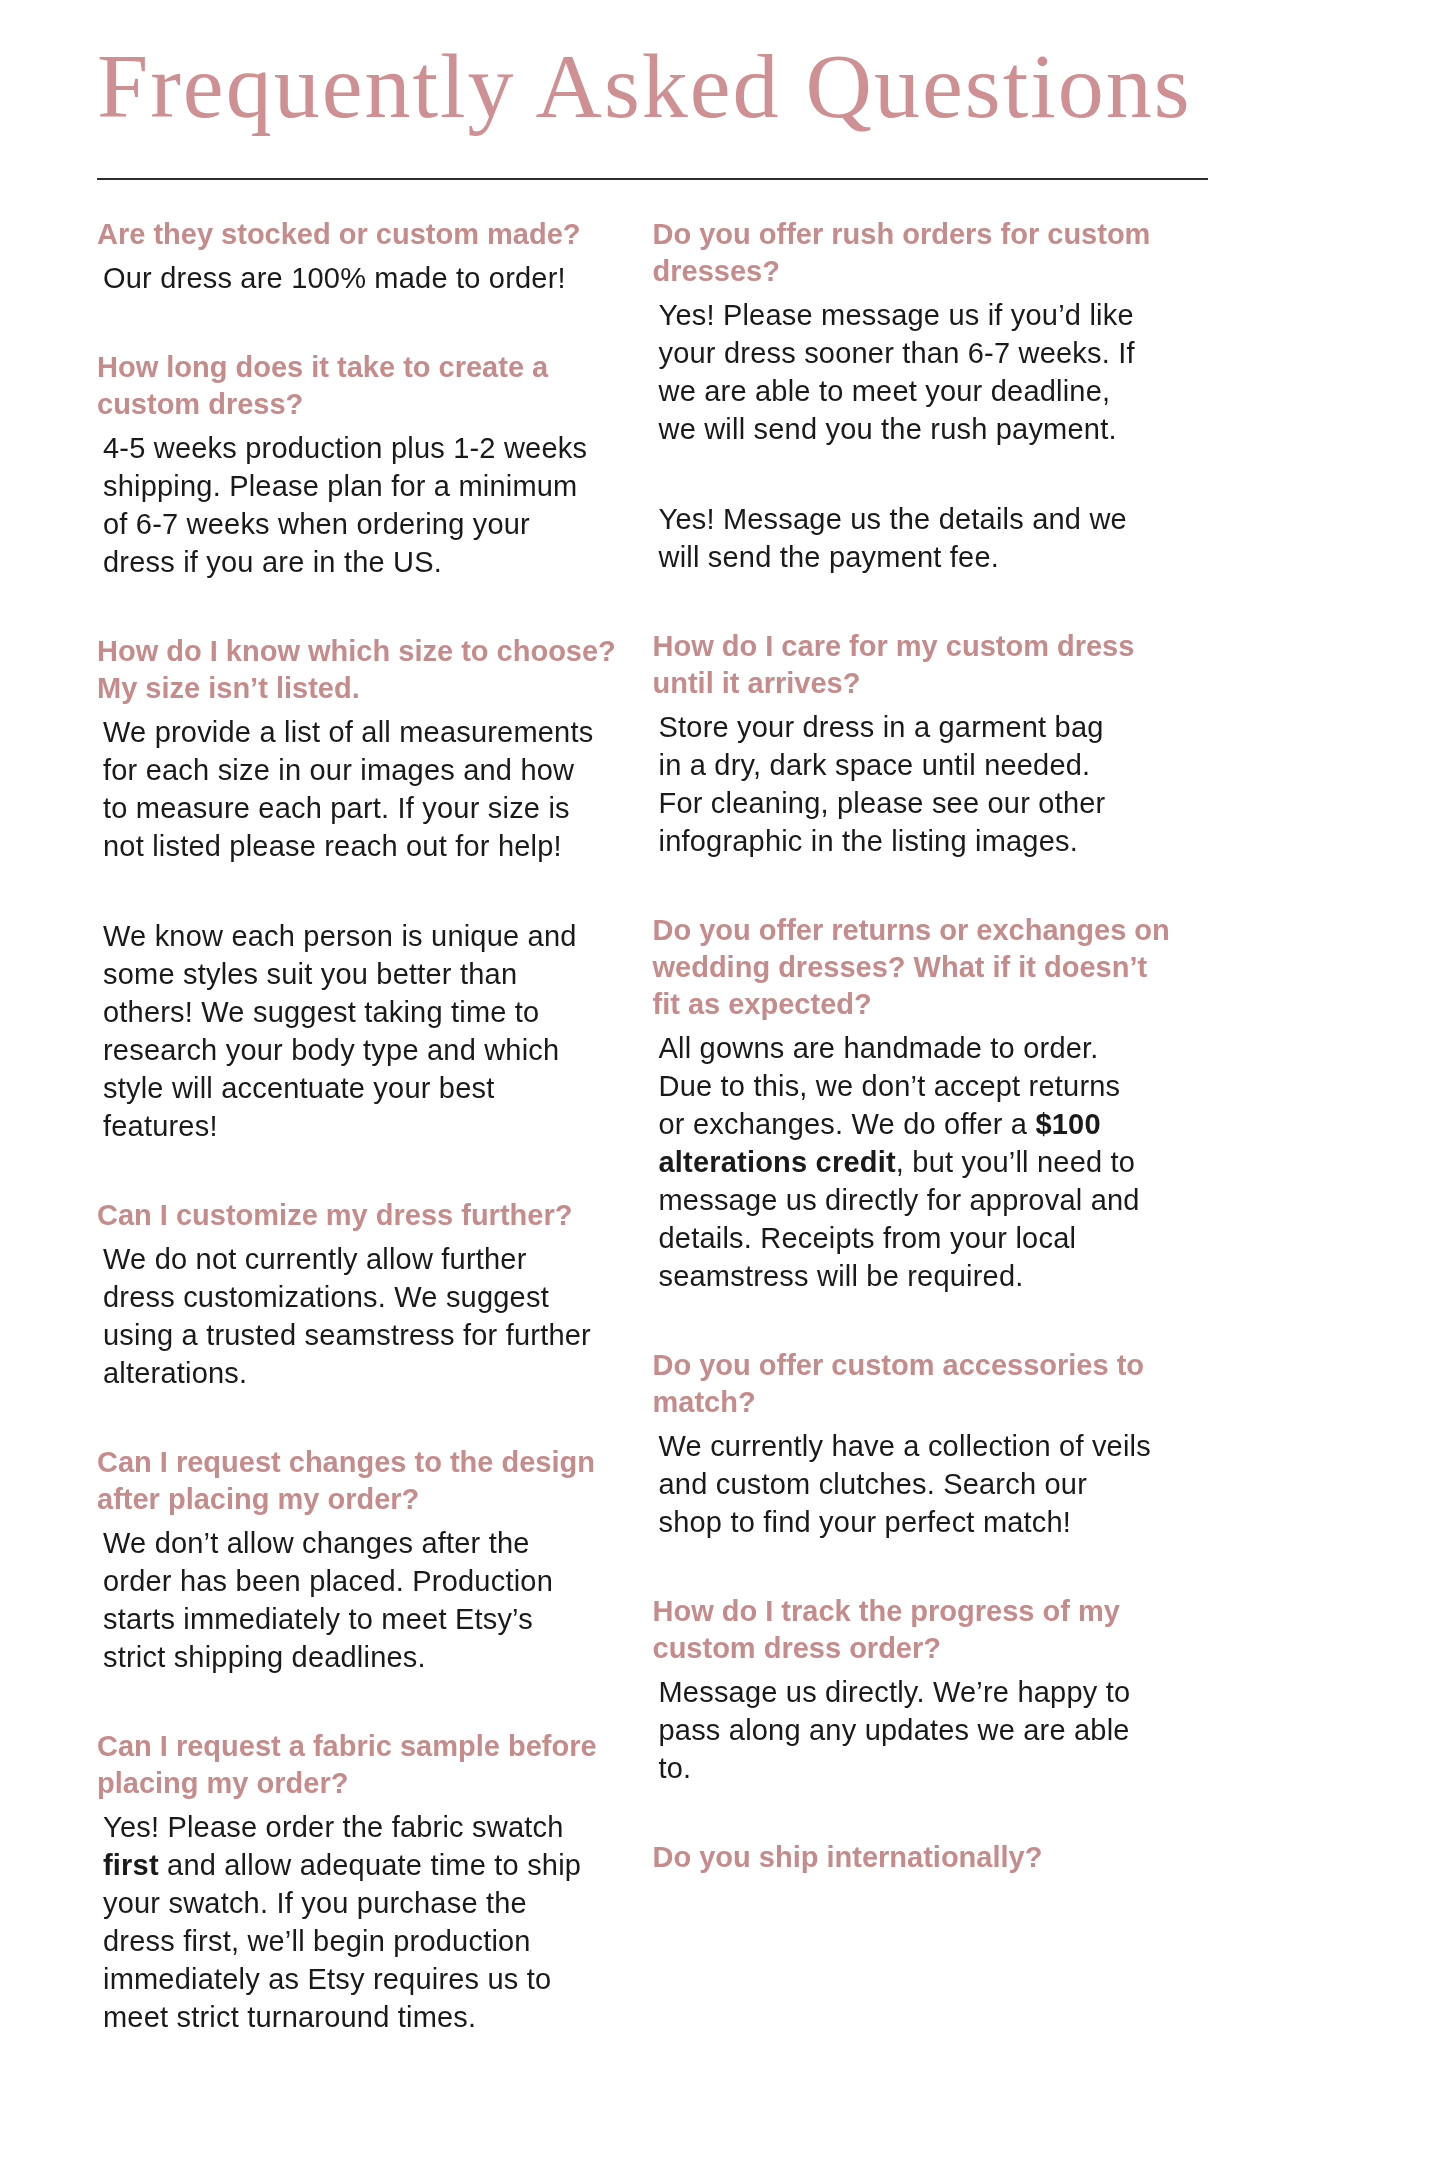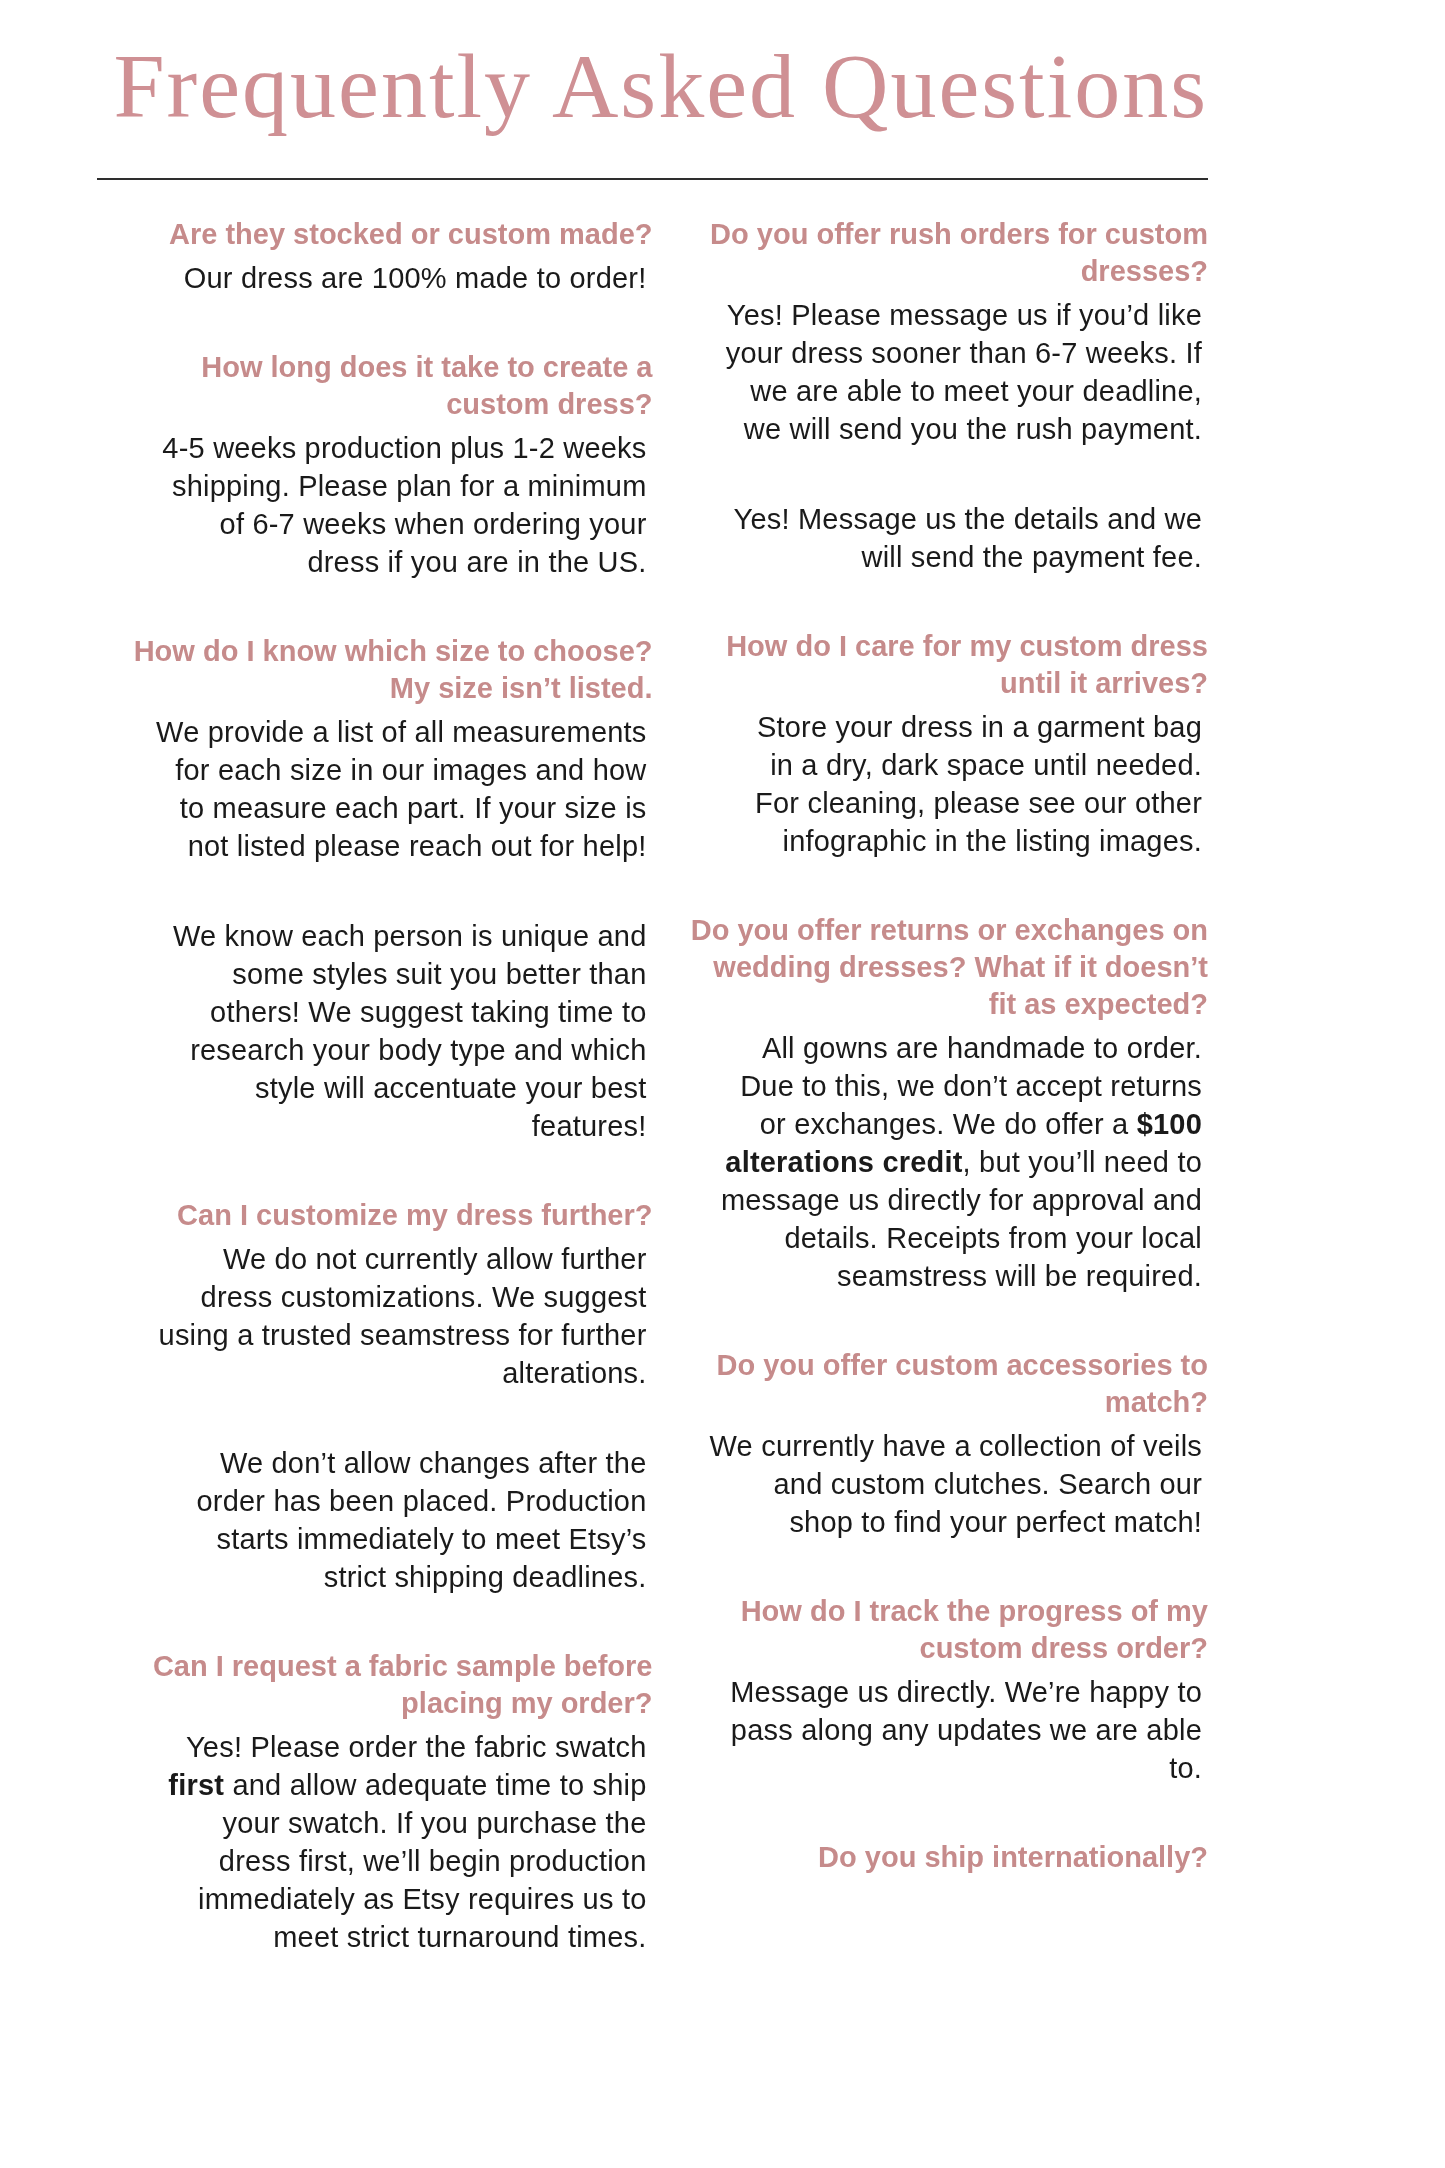--- a/index.html
+++ b/index.html
@@ -5,21 +5,20 @@
   html, body { margin: 0; padding: 0; background: #ffffff; }
   .page {
     position: relative;
     width: 1293px;
     height: 2168px;
     box-sizing: border-box;
     background: var(--bg, #ffffff);
     padding: 34px 85px 0 97px;
     font-family: "Liberation Sans", sans-serif;
     overflow: hidden;
-    text-align: right;
   }
   .title {
     margin: 0;
     font-family: "Liberation Serif", serif;
     font-weight: 400;
     font-size: 92px;
     line-height: 1.15;
     letter-spacing: 2px;
     color: var(--title-pink, #cf9094);
     white-space: nowrap;
@@ -91,20 +90,22 @@
 features!</span></p>
         </div>
         <div class="qa">
           <h3 class="q">Can I customize my dress further?</h3>
           <p class="a"><span>We do not currently allow further
 dress customizations. We suggest
 using a trusted seamstress for further
 alterations.</span></p>
         </div>
         <div class="qa">
+          <h3 class="q">Can I request changes to the design
+after placing my order?</h3>
           <p class="a"><span>We don’t allow changes after the
 order has been placed. Production
 starts immediately to meet Etsy’s
 strict shipping deadlines.</span></p>
         </div>
         <div class="qa">
           <h3 class="q">Can I request a fabric sample before
 placing my order?</h3>
           <p class="a"><span>Yes! Please order the fabric swatch
 </span><strong>first</strong><span> and allow adequate time to ship

